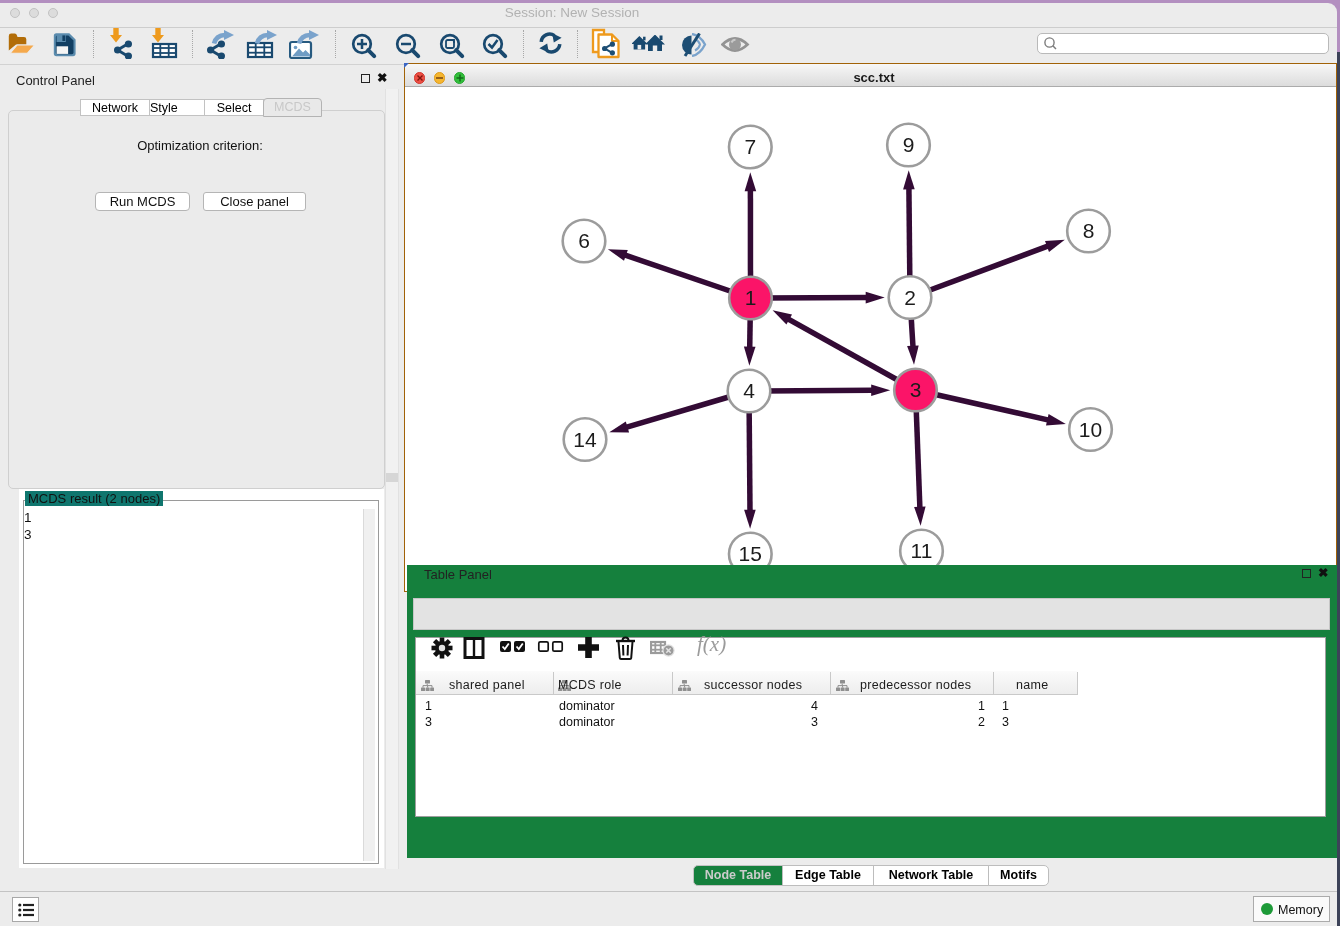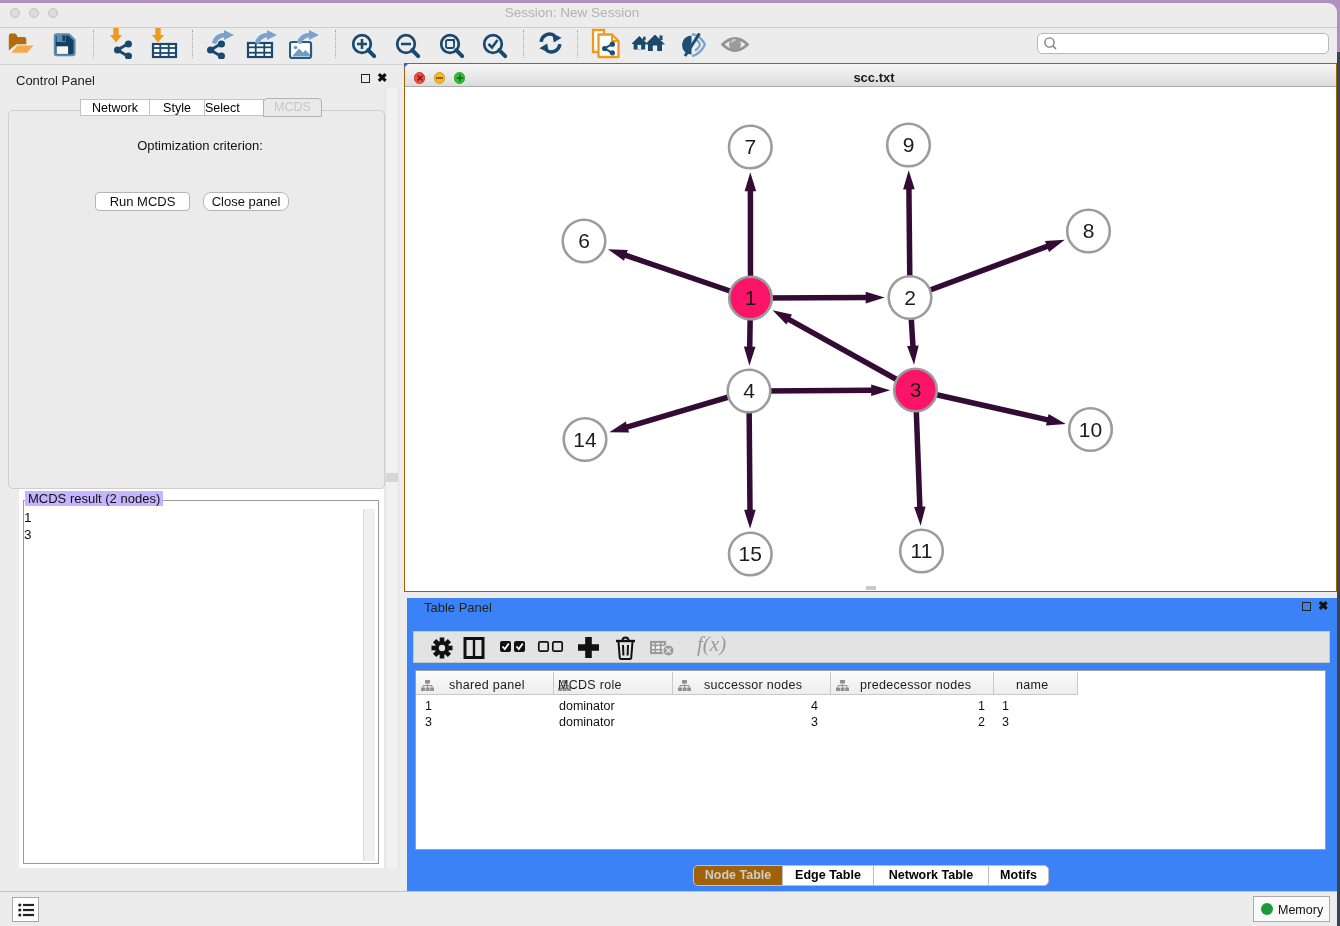--- a/index.html
+++ b/index.html
@@ -176,30 +176,30 @@
   <div class="abs" style="left:16px;top:8px;font-size:13px;color:#222">Control Panel</div>
   <div class="abs" style="left:361px;top:9px;width:9px;height:9px;border:1.5px solid #222"></div>
   <div class="abs" style="left:377px;top:5px;font-size:12.5px;font-weight:bold;color:#111">✖</div>
 
   <div class="abs" style="left:385px;top:24px;width:14px;height:780px;background:#f1f1f1;border-left:1px solid #e1e1e1;border-right:1px solid #e1e1e1"></div>
   <div class="abs" style="left:386px;top:408px;width:12px;height:9px;background:#d6d6d6"></div>
 
   <div class="abs" style="left:8px;top:45px;width:377px;height:379px;background:#ebebeb;border:1px solid #cfcfcf;border-radius:5px"></div>
 
   <div class="abs" style="left:80px;top:34px;width:70px;height:17px;background:#fff;border:1px solid #c2c2c2;font-size:12.5px;text-align:center;line-height:16px">Network</div>
-  <div class="abs" style="left:149px;top:34px;width:56px;height:17px;background:#fff;border:1px solid #c2c2c2;font-size:12.5px;text-align:center;line-height:16px">Style</div>
-  <div class="abs" style="left:204px;top:34px;width:60px;height:17px;background:#fff;border:1px solid #c2c2c2;font-size:12.5px;line-height:16px">Select</div>
+  <div class="abs" style="left:149px;top:34px;width:56px;height:17px;background:#fff;border:1px solid #c2c2c2;font-size:12.5px;line-height:16px">Style</div>
+  <div class="abs" style="left:204px;top:34px;width:60px;height:17px;background:#fff;border:1px solid #c2c2c2;font-size:12.5px;text-align:center;line-height:16px">Select</div>
   <div class="abs" style="left:263px;top:33px;width:59px;height:19px;background:#e9e9e9;border:1px solid #b3b3b3;border-radius:4px 4px 0 0;font-size:12.5px;text-align:center;line-height:17px;color:#c8c8c8">MCDS</div>
   <div class="abs" style="left:0;top:73px;width:400px;text-align:center;font-size:13px;color:#111">Optimization criterion:</div>
   <div class="abs" style="left:95px;top:127px;width:95px;height:19px;background:#fff;border:1px solid #b5b5b5;border-radius:4px;font-size:13px;text-align:center;line-height:17px;color:#111">Run MCDS</div>
-  <div class="abs" style="left:203px;top:127px;width:86px;height:19px;background:#fff;border:1px solid #b5b5b5;border-radius:8px;font-size:13px;text-align:center;line-height:17px;color:#111">Close panel</div>
+  <div class="abs" style="left:203px;top:127px;width:103px;height:19px;background:#fff;border:1px solid #b5b5b5;border-radius:3px;font-size:13px;text-align:center;line-height:17px;color:#111">Close panel</div>
 
   <div class="abs" style="left:19px;top:424px;width:365px;height:379px;background:#fff"></div>
   <div class="abs" style="left:23px;top:435px;width:356px;height:364px;border:1px solid #9a9a9a"></div>
-  <div class="abs" style="left:25px;top:426px;background:#c4b5fd;padding:0 3px;font-size:13px;color:#111">MCDS result (2 nodes)</div>
+  <div class="abs" style="left:25px;top:426px;background:#0f766e;padding:0 3px;font-size:13px;color:#111">MCDS result (2 nodes)</div>
   <div class="abs" style="left:24px;top:445px;font-size:13.5px;color:#111;line-height:16.5px">1<br>3</div>
   <div class="abs" style="left:363px;top:444px;width:12px;height:352px;background:#f0f0f0;border-left:1px solid #dadada"></div>
 </div>
 
 <svg class="abs" style="left:404px;top:63px;z-index:5" width="5" height="5" viewBox="0 0 5 5">
     <path d="M0 0 L5 0 L0 5 Z" fill="#3b66c4"></path>
   </svg>
 <div class="abs" style="left:404px;top:63px;width:933px;height:529px;background:#fff;border:1px solid #a16207">
   <div class="abs" style="left:0;top:0;width:931px;height:23px;background:linear-gradient(#f7f7f7,#dcdcdc);border-bottom:1px solid #ababab"></div>
   <div class="abs" style="left:8.5px;top:8px;width:11.5px;height:11.5px;border-radius:50%;background:#ee4f44;border:0.5px solid #d0352c"></div>
@@ -261,21 +261,21 @@
 <circle cx="516.5" cy="463.0" r="21.3" fill="#ffffff" stroke="#9c9c9c" stroke-width="2.6"></circle>
 <text x="516.5" y="470.3" text-anchor="middle" font-family="Liberation Sans, sans-serif" font-size="21" fill="#1c1c1c">11</text>
 <circle cx="180.0" cy="351.5" r="21.3" fill="#ffffff" stroke="#9c9c9c" stroke-width="2.6"></circle>
 <text x="180.0" y="358.8" text-anchor="middle" font-family="Liberation Sans, sans-serif" font-size="21" fill="#1c1c1c">14</text>
 <circle cx="345.3" cy="466.0" r="21.3" fill="#ffffff" stroke="#9c9c9c" stroke-width="2.6"></circle>
 <text x="345.3" y="473.3" text-anchor="middle" font-family="Liberation Sans, sans-serif" font-size="21" fill="#1c1c1c">15</text>
   </svg>
   <div class="abs" style="left:461px;top:522px;width:10px;height:4px;background:#c9c9c9"></div>
 </div>
 
-<div class="abs" style="left:407px;top:598px;width:930px;height:293px;background:#3b82f6">
+<div class="abs" style="left:407px;top:565px;width:930px;height:293px;background:#15803d">
   <div class="abs" style="left:17px;top:2px;font-size:13px;color:#222">Table Panel</div>
   <div class="abs" style="left:895px;top:4px;width:9px;height:9px;border:1.5px solid #222"></div>
   <div class="abs" style="left:911px;top:0px;font-size:12.5px;font-weight:bold;color:#111">✖</div>
   <div class="abs" style="left:6px;top:33px;width:917px;height:32px;background:#e3e3e3;border:1px solid #c6c6c6"></div>
   <div class="abs" style="left:8px;top:72px;width:911px;height:180px;background:#fff;border:1px solid #9e9e9e"></div>
 </div>
 <svg style="position:absolute;left:431px;top:637px" width="22" height="22" viewBox="0 0 22 22">
     <rect x="8.7" y="0.5" width="4.6" height="8.0" fill="#111111" transform="rotate(0 11 11)"></rect>
     <rect x="8.7" y="0.5" width="4.6" height="8.0" fill="#111111" transform="rotate(45 11 11)"></rect>
     <rect x="8.7" y="0.5" width="4.6" height="8.0" fill="#111111" transform="rotate(90 11 11)"></rect>
@@ -378,21 +378,21 @@
 <div class="abs" style="left:559px;top:699px;font-size:12.5px;color:#111">dominator</div>
 <div class="abs" style="left:740px;top:699px;width:78px;text-align:right;font-size:12.5px;color:#111">4</div>
 <div class="abs" style="left:900px;top:699px;width:85px;text-align:right;font-size:12.5px;color:#111">1</div>
 <div class="abs" style="left:1002px;top:699px;font-size:12.5px;color:#111">1</div>
 <div class="abs" style="left:425px;top:715px;font-size:12.5px;color:#111">3</div>
 <div class="abs" style="left:559px;top:715px;font-size:12.5px;color:#111">dominator</div>
 <div class="abs" style="left:740px;top:715px;width:78px;text-align:right;font-size:12.5px;color:#111">3</div>
 <div class="abs" style="left:900px;top:715px;width:85px;text-align:right;font-size:12.5px;color:#111">2</div>
 <div class="abs" style="left:1002px;top:715px;font-size:12.5px;color:#111">3</div>
 
-<div class="abs" style="left:693px;top:865px;width:90px;height:21px;background:#a16207;border:1px solid #c2c2c2;border-radius:5px 0 0 5px;font-size:12.5px;font-weight:bold;color:#ccc;text-align:center;line-height:19px">Node Table</div>
+<div class="abs" style="left:693px;top:865px;width:90px;height:21px;background:#15803d;border:1px solid #c2c2c2;border-radius:5px 0 0 5px;font-size:12.5px;font-weight:bold;color:#ccc;text-align:center;line-height:19px">Node Table</div>
 <div class="abs" style="left:782px;top:865px;width:92px;height:21px;background:#fff;border:1px solid #bdbdbd;font-size:12.5px;font-weight:bold;color:#000;text-align:center;line-height:19px">Edge Table</div>
 <div class="abs" style="left:873px;top:865px;width:116px;height:21px;background:#fff;border:1px solid #bdbdbd;font-size:12.5px;font-weight:bold;color:#000;text-align:center;line-height:19px">Network Table</div>
 <div class="abs" style="left:988px;top:865px;width:61px;height:21px;background:#fff;border:1px solid #bdbdbd;border-radius:0 5px 5px 0;font-size:12.5px;font-weight:bold;color:#000;text-align:center;line-height:19px">Motifs</div>
 
 <div class="abs" style="left:0;top:891px;width:1337px;height:35px;background:#ececec;border-top:1px solid #c3c3c3"></div>
 <div class="abs" style="left:12px;top:897px;width:27px;height:25px;background:#fff;border:1px solid #a8a8a8"></div>
 <svg class="abs" style="left:18px;top:903px" width="16" height="14" viewBox="0 0 16 14">
     <g fill="#222">
       <circle cx="1.8" cy="2" r="1.6"></circle>
       <rect x="5" y="0.9" width="11" height="2.2"></rect>

